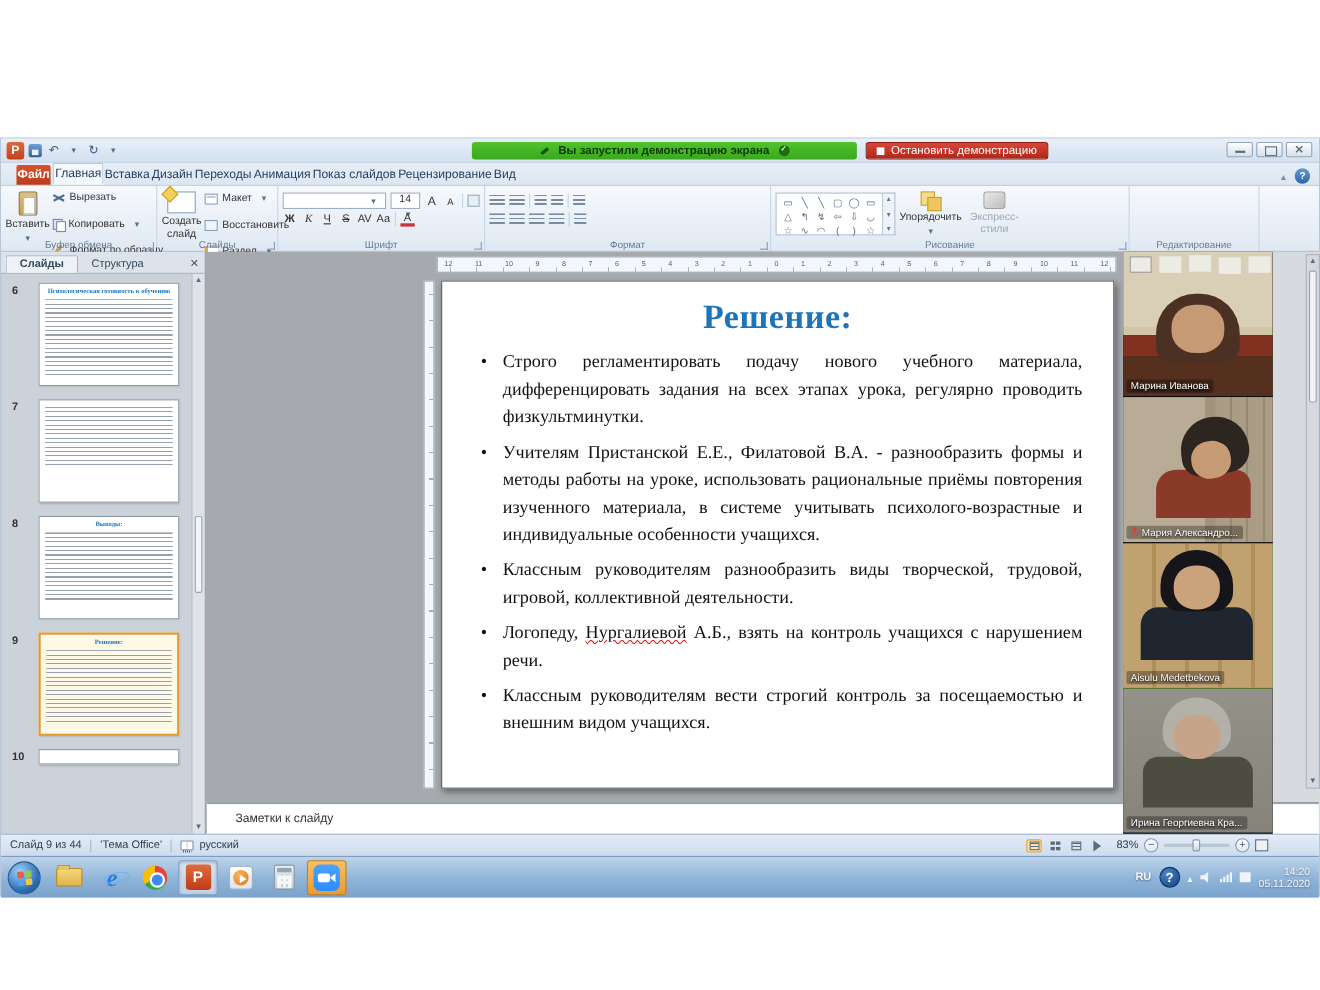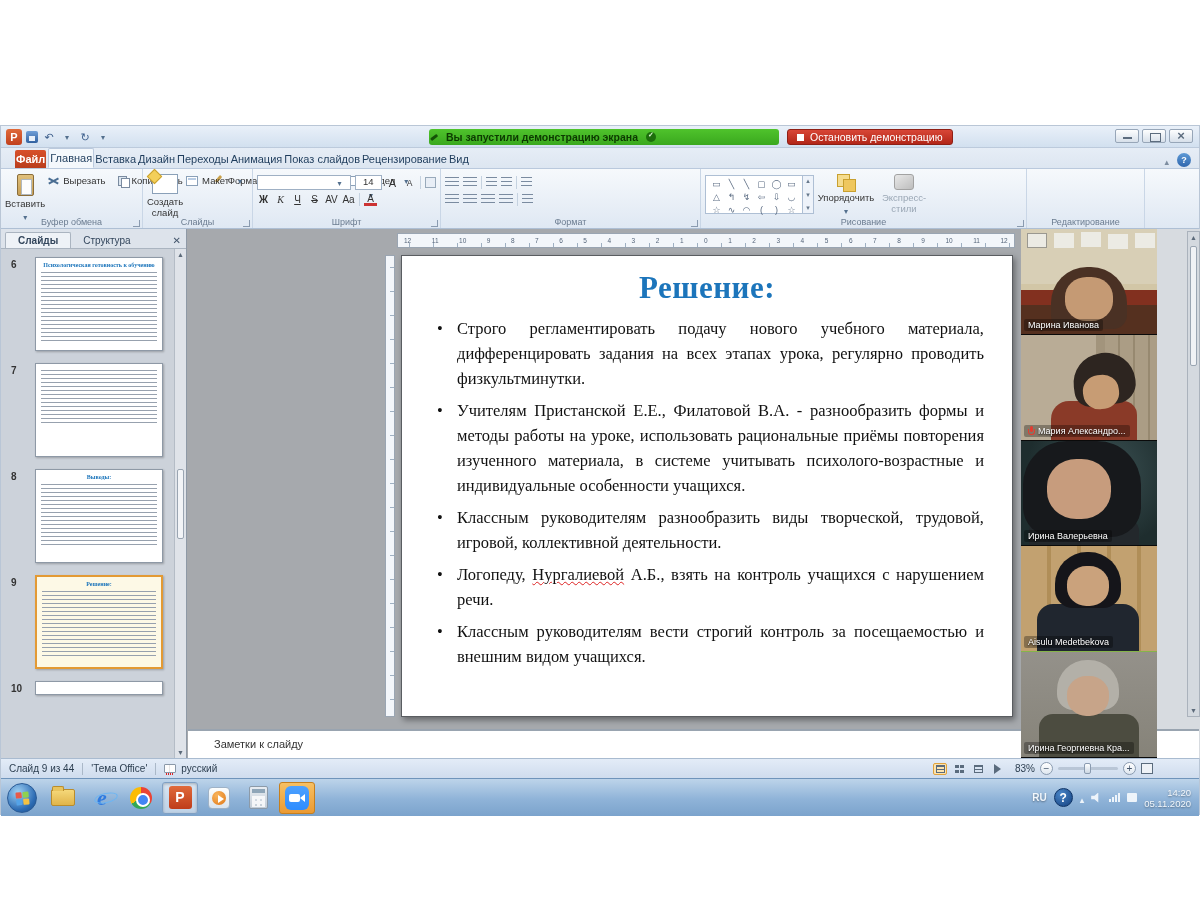--- a/index.html
+++ b/index.html
@@ -13,21 +13,21 @@
     display:flex; align-items:center; }
   .qat { display:flex; align-items:center; gap:4px; padding-left:5px; }
   .ppt-logo { width:16px; height:16px; background:linear-gradient(#e06a3a,#c1401d); border-radius:3px;
     color:#fff; font-size:11px; font-weight:bold; text-align:center; line-height:16px; }
   .ppt-logo::before { content:"P"; }
   .qat-ic { font-size:11px; color:#3b5d8a; width:14px; text-align:center; line-height:14px; }
   .qat-save { width:12px; height:12px; background:linear-gradient(#6f9fd8,#31609f); border-radius:2px; position:relative; }
   .qat-save::after { content:""; position:absolute; left:3px; top:5px; width:6px; height:5px; background:#e8f0fa; }
   .i-undo::before{ content:"↶"; } .i-redo::before{ content:"↻"; } .i-dd::before{ content:"▾"; font-size:8px; color:#54708e; }
   .share-banner { position:absolute; left:428px; top:3px; width:350px; height:16px; background:linear-gradient(#4fc32c,#3aa81e);
-    border-radius:3px; display:flex; align-items:center; justify-content:flex-start; gap:8px;
+    border-radius:3px; display:flex; align-items:center; justify-content:center; gap:8px;
     color:#0c3a00; font-size:10.5px; font-weight:bold; }
   .pencil-ic { width:9px; height:9px; position:relative; }
   .pencil-ic::before { content:""; position:absolute; left:1px; top:3px; width:8px; height:2.5px; background:#145207; transform:rotate(-38deg); border-radius:1px; }
   .eye-ic { width:10px; height:10px; border-radius:50%; background:#1d6e0c; position:relative; }
   .eye-ic::after { content:"✓"; position:absolute; left:2px; top:-1px; color:#d9f5cf; font-size:7px; }
   .stop-btn { position:absolute; left:786px; top:3px; height:16px; padding:0 9px; border:1px solid #8f1f15;
     background:linear-gradient(#d84636,#b22618); border-radius:3px; color:#fff; font-size:10.5px;
     display:flex; align-items:center; gap:6px; font-family:"Liberation Sans",sans-serif; }
   .stop-square { width:7px; height:7px; background:#fff; display:inline-block; }
   .win-btns { position:absolute; right:6px; top:3px; display:flex; gap:3px; }
@@ -49,21 +49,21 @@
   .help-circle::before { content:"?"; }
 
   
   .ribbon { position:absolute; left:0; top:43px; width:100%; height:60px;
     background:linear-gradient(#f6f9fc,#dfe8f3); border-bottom:1px solid #aebfd4; display:flex; }
   .rgroup { position:relative; height:100%; border-right:1px solid #c9d6e6; padding:3px 4px 14px; }
   .rg-label { position:absolute; left:0; right:0; bottom:1px; text-align:center; font-size:9px; color:#6b7c90; }
   .launcher { position:absolute; right:2px; bottom:1px; width:7px; height:7px; border-right:1px solid #8a9bb0; border-bottom:1px solid #8a9bb0; }
   .rg-body { display:flex; height:100%; gap:3px; }
   .bigbtn { display:flex; flex-direction:column; align-items:center; justify-content:flex-start; width:46px; font-size:9.5px; color:#333; text-align:center; padding-top:2px; }
-  .col { display:flex; flex-direction:row; justify-content:flex-start; gap:12px; padding-top:2px; }
+  .col { display:flex; flex-direction:column; justify-content:flex-start; gap:12px; padding-top:2px; }
   .smallbtn { display:flex; align-items:center; gap:4px; font-size:9.5px; color:#333; height:13px; white-space:nowrap; }
   .dim { color:#9aa7b5; }
   
   .mi { display:inline-block; flex:none; }
   .ic-clip { width:17px; height:22px; background:linear-gradient(#e0c07c,#c79f55); border:1px solid #8a6d3a; border-radius:2px; position:relative; margin-bottom:2px; }
   .ic-clip::after { content:""; position:absolute; left:3px; top:4px; width:9px; height:14px; background:#fdfdfd; border:1px solid #b0b8c0; }
   .ic-cut { width:11px; height:10px; position:relative; }
   .ic-cut::before,.ic-cut::after { content:""; position:absolute; top:4px; left:0; width:11px; height:1.5px; background:#4a6d92; }
   .ic-cut::before{ transform:rotate(28deg);} .ic-cut::after{ transform:rotate(-28deg);}
   .ic-copy { width:10px; height:10px; position:relative; }
@@ -594,32 +594,20 @@
             <div class="photo p2">
               <div class="deco1"></div>
               <div class="deco2"></div>
               <div class="torso"></div>
               <div class="hair"></div>
               <div class="face"></div>
             </div>
             <div class="nameplate">
               <span class="mic-muted"></span>
               <span class="pname">Мария Александро...</span>
-            </div>
-          </div>
-          <div class="tile">
-            <div class="photo p3">
-              <div class="deco1"></div>
-              <div class="deco2"></div>
-              <div class="torso"></div>
-              <div class="hair"></div>
-              <div class="face"></div>
-            </div>
-            <div class="nameplate">
-              <span class="pname">Ирина Валерьевна</span>
             </div>
           </div>
           <div class="tile active">
             <div class="photo p4">
               <div class="deco1"></div>
               <div class="deco2"></div>
               <div class="torso"></div>
               <div class="hair"></div>
               <div class="face"></div>
             </div>

